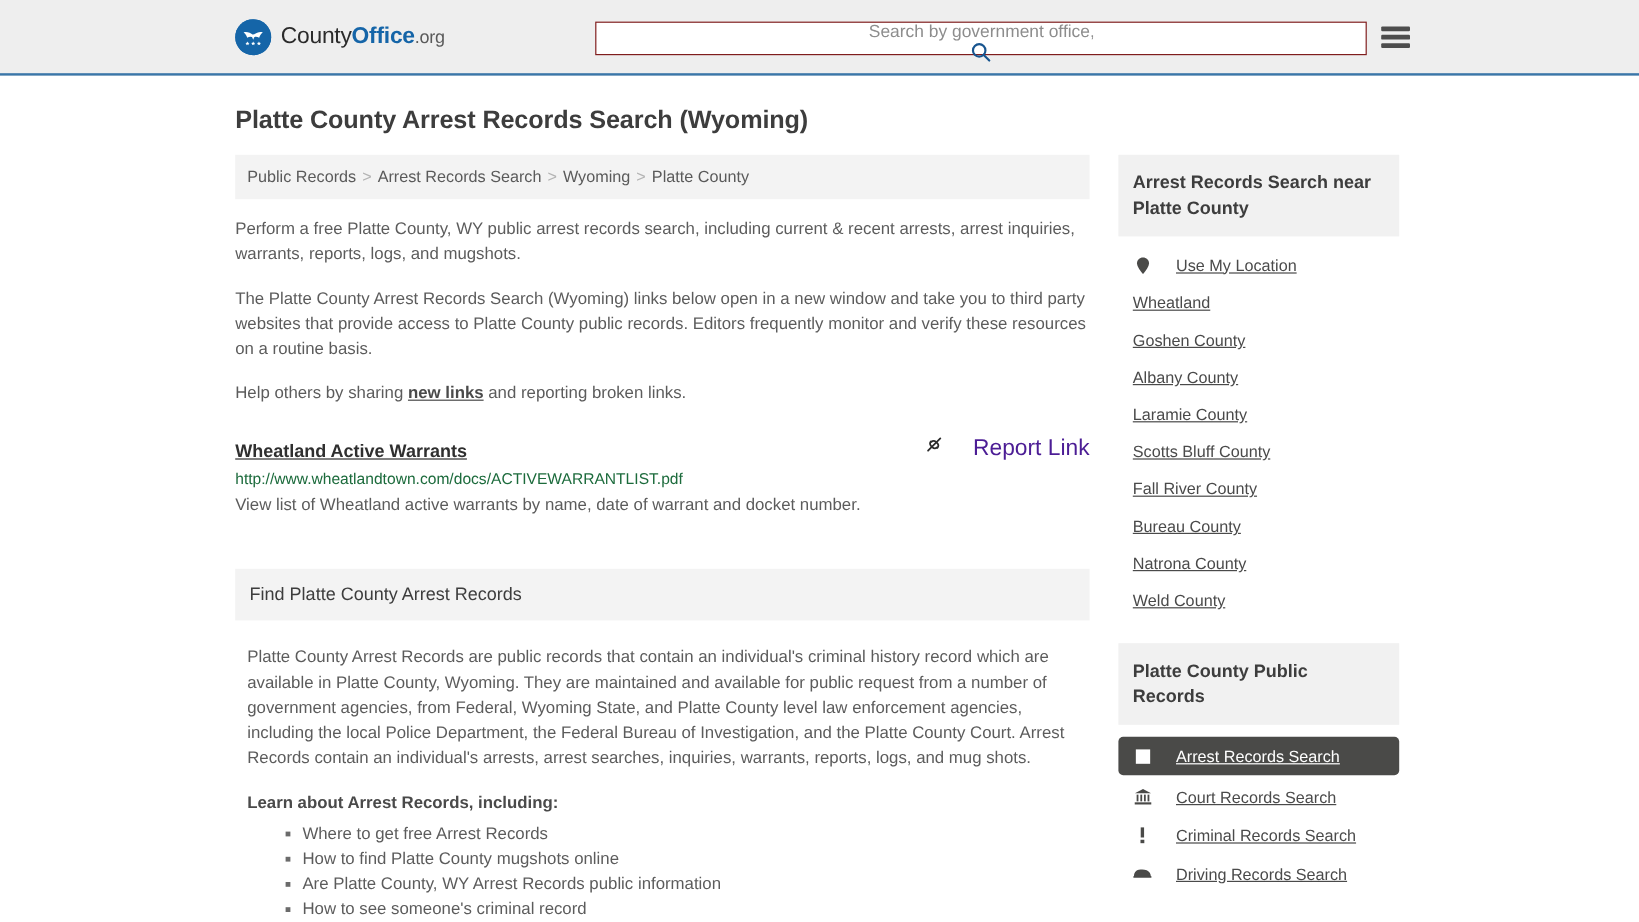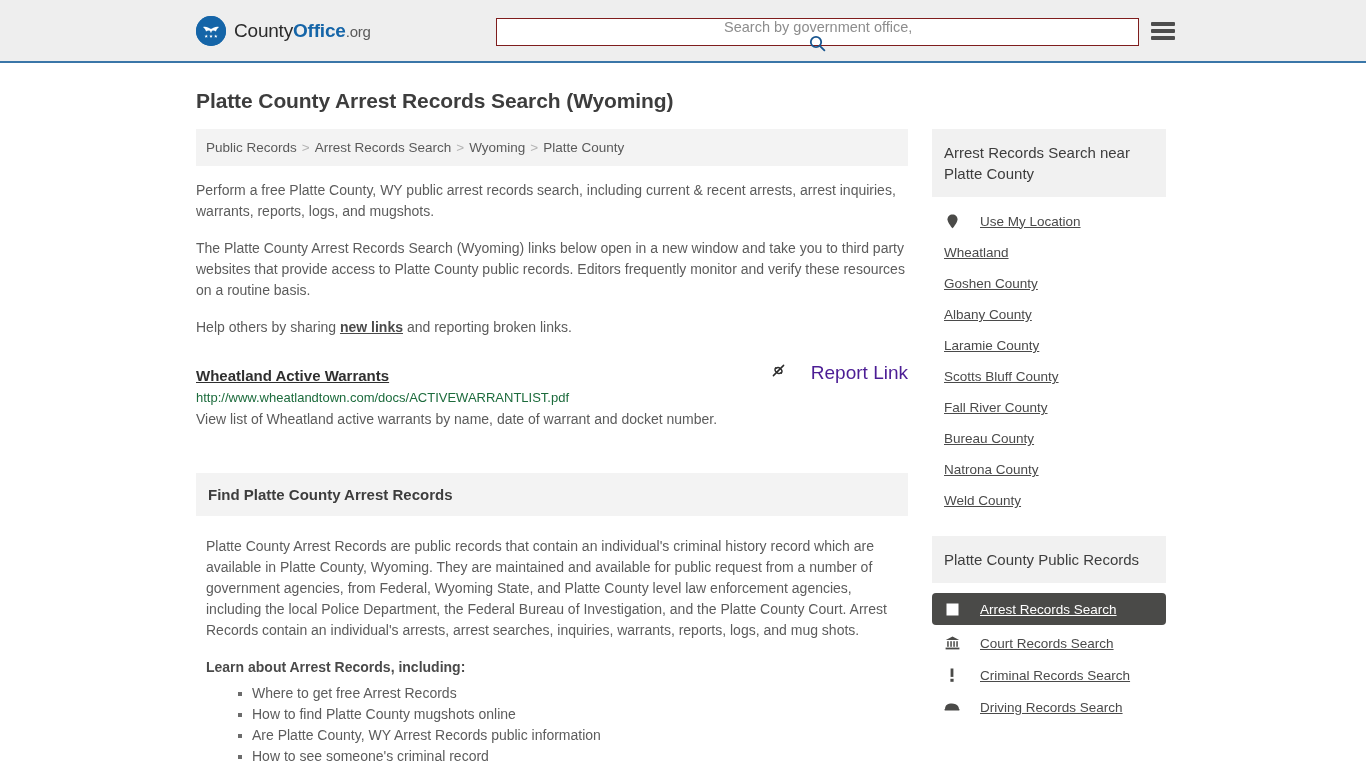--- a/index.html
+++ b/index.html
@@ -181,21 +181,21 @@
     color: #5c5c5c;
     margin-top: 4px;
     line-height: 20px;
   }
 
   
   .section-head {
     background: #f3f3f3;
     padding: 13px 12px;
     font-size: 15px;
-    font-weight: bold;
+    font-weight: normal;
     color: #3d3d3d;
     margin-top: 44px;
   }
   .section-body { padding: 20px 10px 0 10px; }
   .sub-head {
     font-size: 14px;
     font-weight: bold;
     color: #4a4a4a;
     margin: 18px 0 8px 0;
   }
@@ -217,21 +217,21 @@
     width: 4px; height: 4px;
     background: #6b6b6b;
   }
 
   
   .side-card { margin-bottom: 6px; }
   .side-head {
     background: #f1f1f1;
     padding: 13px 12px;
     font-size: 15px;
-    font-weight: normal;
+    font-weight: bold;
     color: #3d3d3d;
     line-height: 21px;
   }
   .side-list { padding: 8px 0 0 0; }
   .side-item {
     display: flex;
     align-items: center;
     gap: 20px;
     padding: 8px 12px;
     text-decoration: none;

